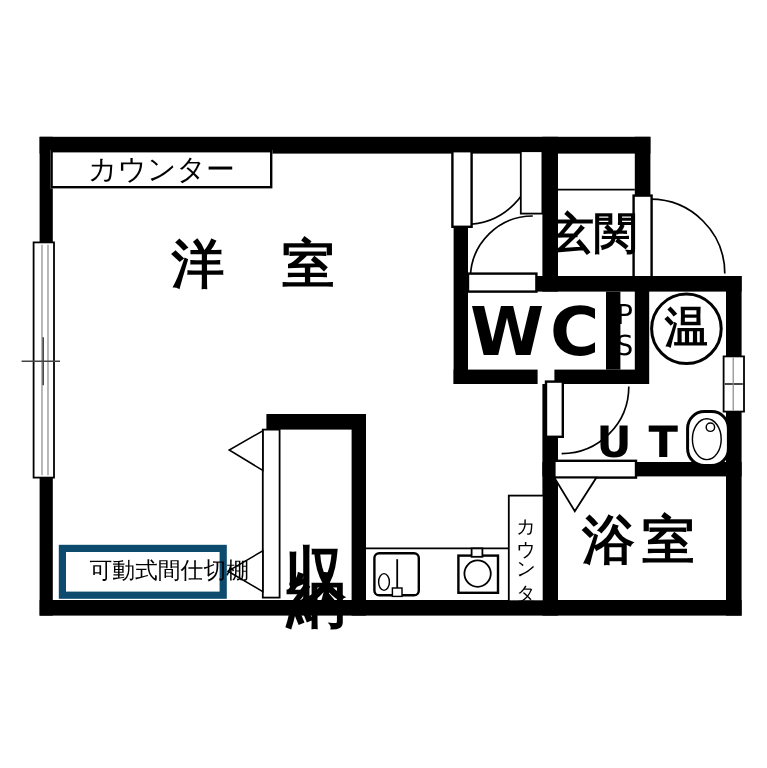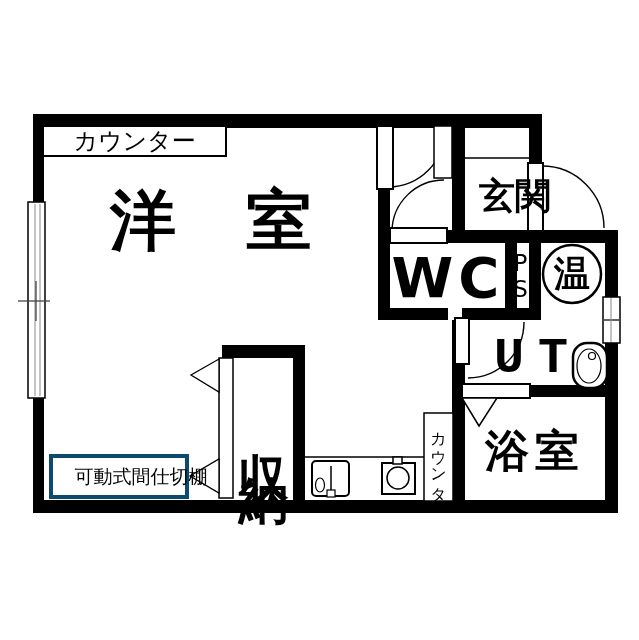--- a/index.html
+++ b/index.html
@@ -3,23 +3,23 @@
 <meta charset="utf-8">
 <style>
   html,body{margin:0;padding:0;background:#fff;}
   .stage{position:relative;width:639px;height:640px;background:#fff;overflow:hidden;
          font-family:"DejaVu Sans","Liberation Sans",sans-serif;color:#000;}
   .stage svg{position:absolute;left:0;top:0;}
   .lbl{position:absolute;display:flex;align-items:center;justify-content:center;
        white-space:pre;line-height:1;z-index:3;}
   .bold{font-weight:bold;}
   .boxed{background:#fff;border:2px solid #000;box-sizing:border-box;}
-  .thinbox{background:#fff;border:4px solid #0c4a6e;box-sizing:border-box;padding-left:44px;}
+  .thinbox{background:#fff;border:6px solid #0c4a6e;box-sizing:border-box;padding-left:44px;}
   .vtext{writing-mode:vertical-rl;text-orientation:upright;}
-  .room-name{font-size:66px;letter-spacing:2px;}
+  .room-name{font-size:44px;letter-spacing:2px;}
   .room-size{font-size:60px;word-spacing:26px;letter-spacing:1px;}
 </style>
 </head>
 <body>
 
 <div class="stage">
 
   <svg width="639" height="640" viewBox="0 0 639 640">
 
     <g fill="#000" stroke="none">
@@ -92,29 +92,29 @@
       <ellipse cx="589" cy="366" rx="12" ry="17" stroke-width="1.2"></ellipse>
       <circle cx="592" cy="356" r="3.5" fill="#fff" stroke-width="1.2"></circle>
     </g>
   </svg>
 
   <div class="lbl boxed" style="left:42px;top:125px;width:185px;height:32px;font-size:24px;">カウンター</div>
 
   <div class="lbl bold room-name" style="left:90px;top:183px;width:244px;height:76px;">洋　室</div>
 
 
-  <div class="lbl bold" style="left:455px;top:176px;width:80px;height:40px;font-size:36px;margin-left:20px;">玄関</div>
+  <div class="lbl bold" style="left:455px;top:176px;width:80px;height:40px;font-size:36px;">玄関</div>
 
   <div class="lbl bold" style="left:392px;top:250px;width:112px;height:56px;font-size:56px;letter-spacing:5px;">WC</div>
 
   <div class="lbl vtext" style="left:507px;top:246px;width:26px;height:60px;font-size:23px;">PS</div>
 
   <div class="lbl bold" style="left:548px;top:253px;width:48px;height:42px;font-size:36px;">温</div>
 
-  <div class="lbl bold" style="left:488px;top:336px;width:100px;height:46px;font-size:50px;letter-spacing:14px;font-family:Liberation Mono, monospace;">UT</div>
+  <div class="lbl bold" style="left:488px;top:347px;width:100px;height:46px;font-size:36px;letter-spacing:14px;">UT</div>
 
   <div class="lbl bold" style="left:470px;top:425px;width:130px;height:52px;font-size:44px;letter-spacing:6px;">浴室</div>
 
   <div class="lbl bold vtext" style="left:238px;top:367px;width:52px;height:136px;font-size:50px;letter-spacing:0.45em;">収納</div>
 
   <div class="lbl vtext" style="left:425px;top:414px;width:27px;height:86px;font-size:16px;">カウンター</div>
 
   <div class="lbl thinbox" style="left:49px;top:454px;width:140px;height:45px;font-size:19px;">可動式間仕切棚</div>
 
 </div>

